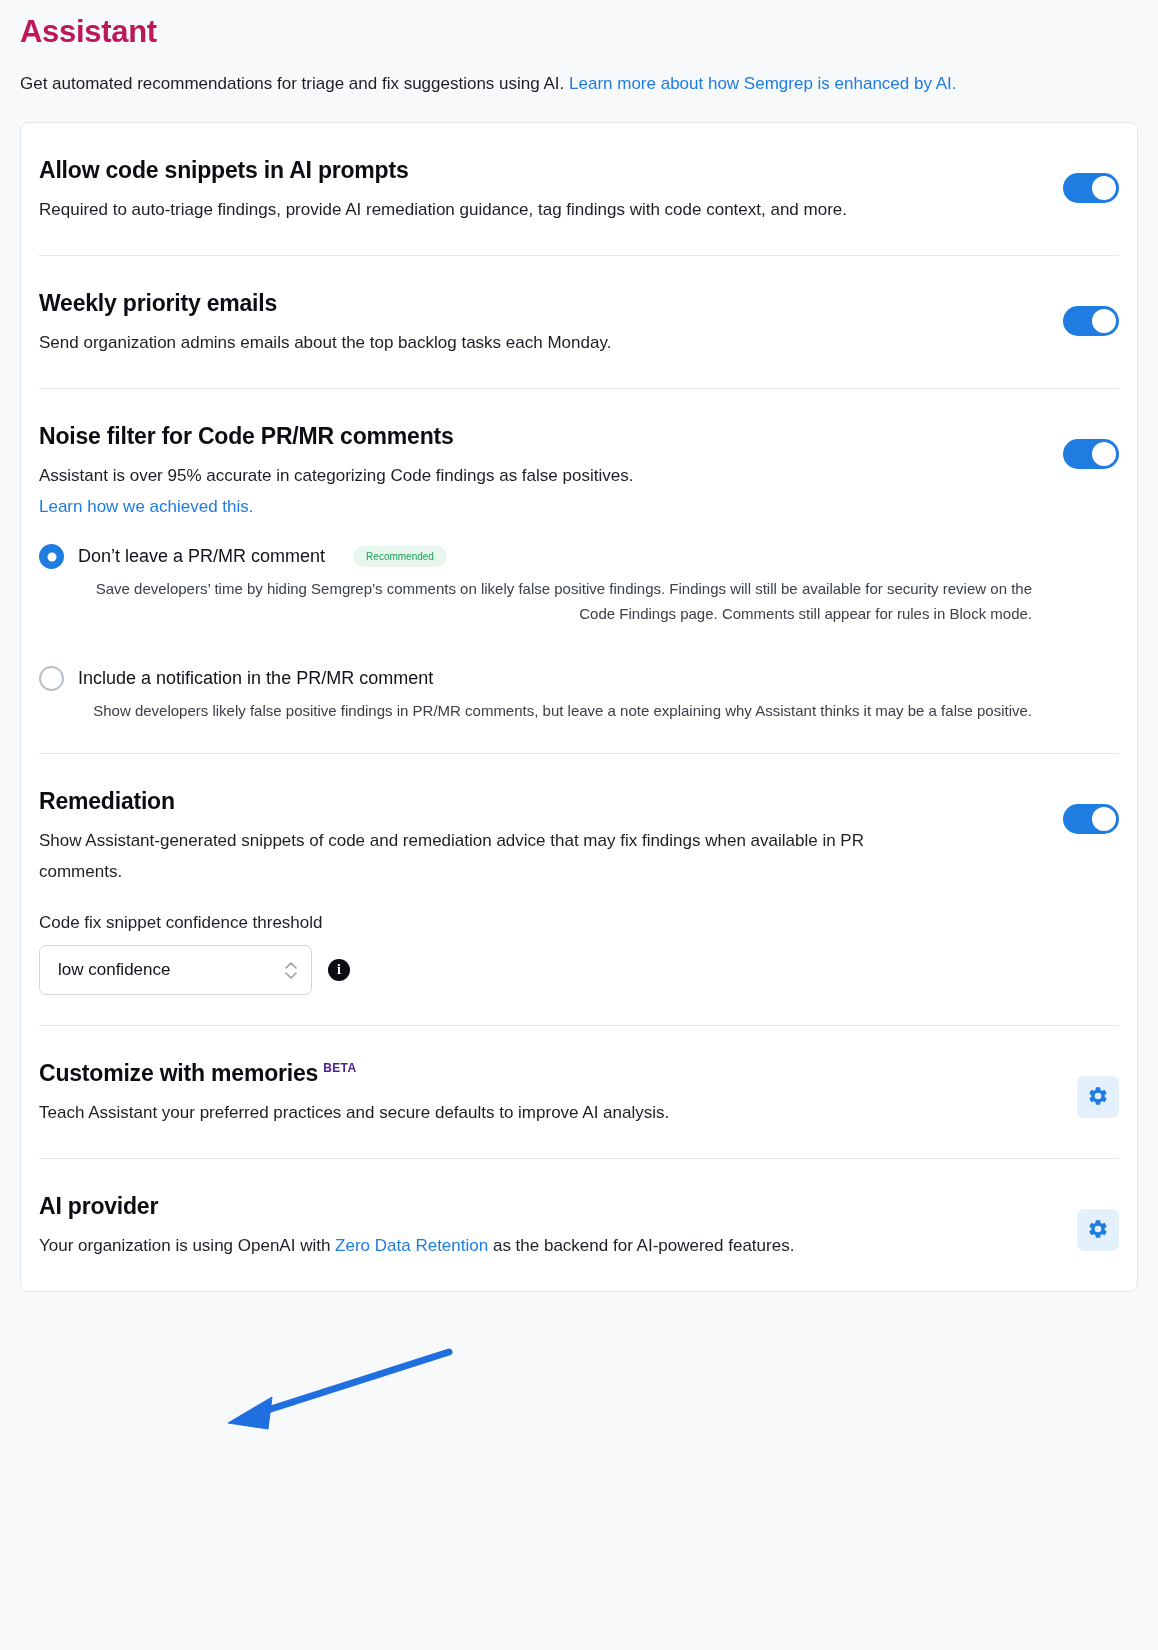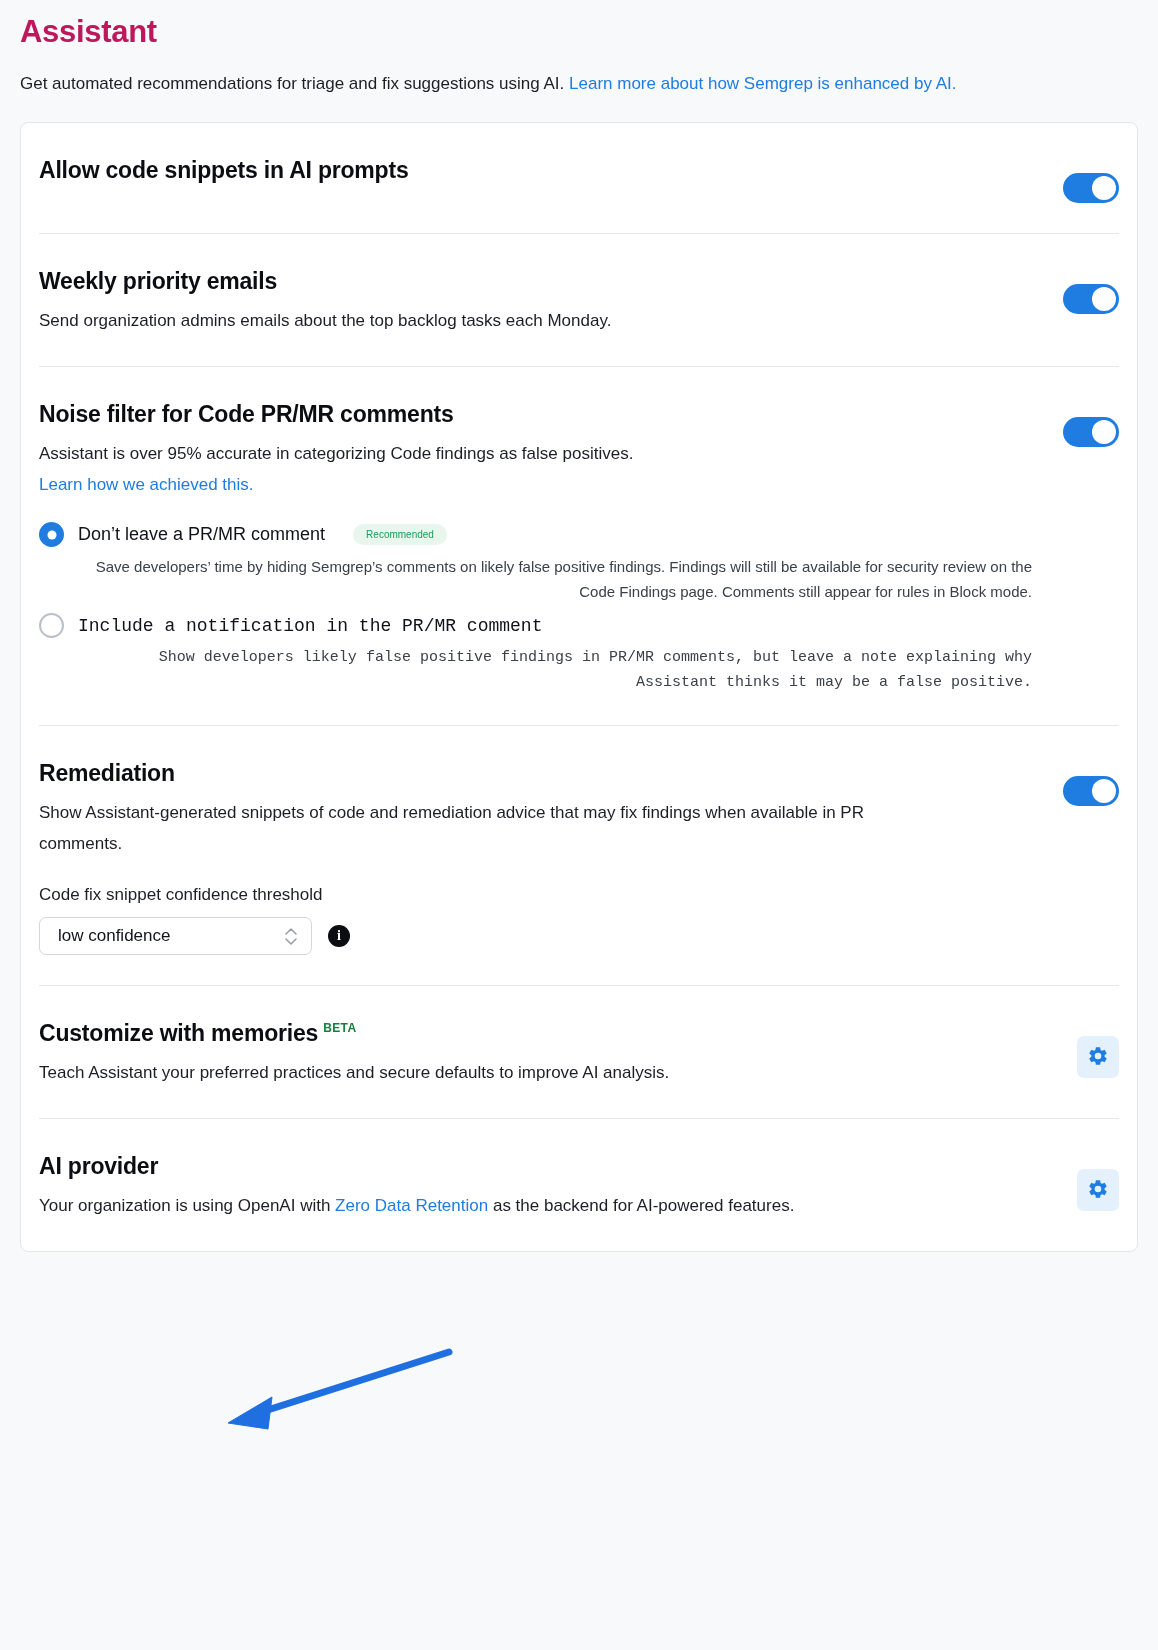--- a/index.html
+++ b/index.html
@@ -55,21 +55,21 @@
     letter-spacing: -0.2px;
     margin: 0 0 10px 0;
     color: #0b0d12;
   }
   .beta-tag {
     font-size: 12px;
     font-weight: 700;
     letter-spacing: 0.4px;
     vertical-align: super;
     margin-left: 5px;
-    color: #15803d;
+    color: #4c1d95;
   }
   .section-desc {
     font-size: 17px;
     line-height: 31px;
     color: #1c1f26;
     margin: 0;
     max-width: 880px;
   }
 
   
@@ -130,32 +130,32 @@
     vertical-align: middle;
   }
   .radio-desc {
     margin: 7px 0 0 48px;
     font-size: 15px;
     line-height: 25px;
     color: #3b4049;
     max-width: 945px;
     text-align: right;
   }
-  .radio-item + .radio-item { margin-top: 9px; font-family: Liberation Mono, monospace; }
+  .radio-item + .radio-item { margin-top: 40px; }
 
   
   .field-label {
     font-size: 17px;
     color: #1c1f26;
     margin: 26px 0 12px 0;
   }
   .select-row { display: flex; align-items: center; gap: 16px; }
   .select {
     width: 273px;
-    height: 38px;
+    height: 50px;
     border: 1px solid #d3d7dd;
     border-radius: 7px;
     background: #ffffff;
     display: flex;
     align-items: center;
     justify-content: space-between;
     padding: 0 14px 0 18px;
     cursor: pointer;
     font-size: 17px;
     color: #10131a;
@@ -205,20 +205,21 @@
 
   <p class="page-subtitle">
     <span>Get automated recommendations for triage and fix suggestions using AI. </span><a class="link">Learn more about how Semgrep is enhanced by AI.</a>
   </p>
 
   <div class="card">
 
     <div class="section">
       <div class="section-body">
         <h2 class="section-title">Allow code snippets in AI prompts</h2>
+        <p class="section-desc">Required to auto-triage findings, provide AI remediation guidance, tag findings with code context, and more.</p>
       </div>
       <div class="section-control">
         <button class="toggle">
           <span class="knob"></span>
         </button>
       </div>
     </div>
 
     <div class="section">
       <div class="section-body">

